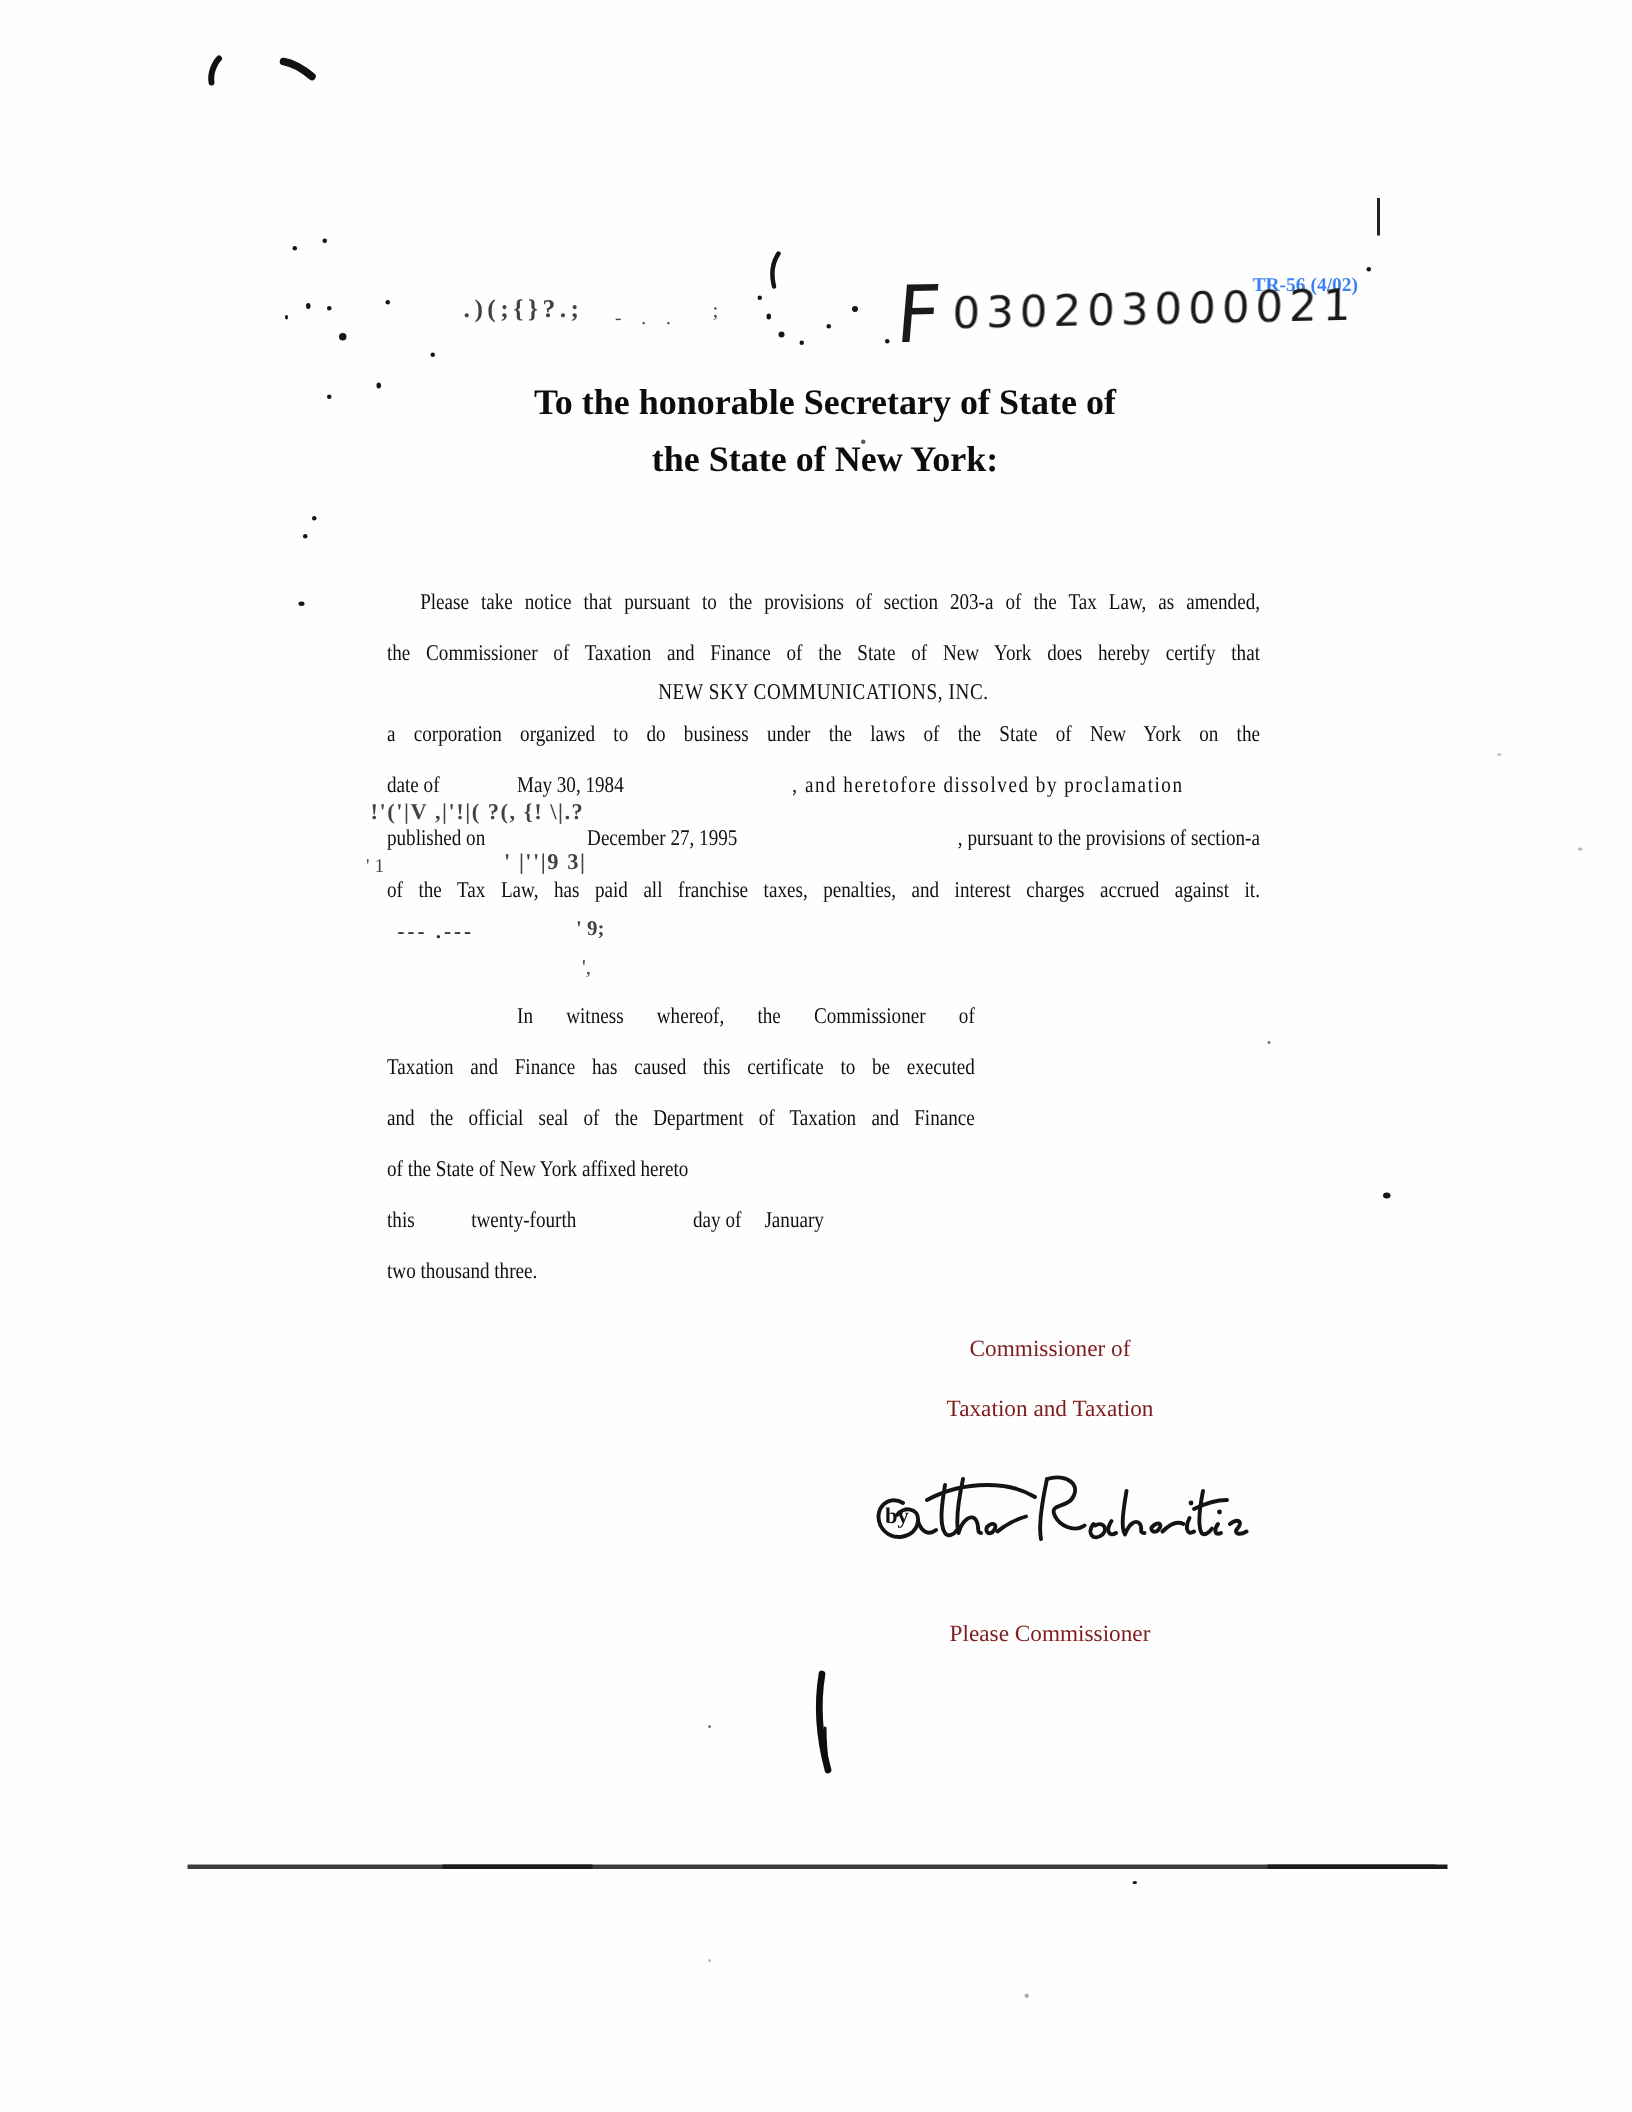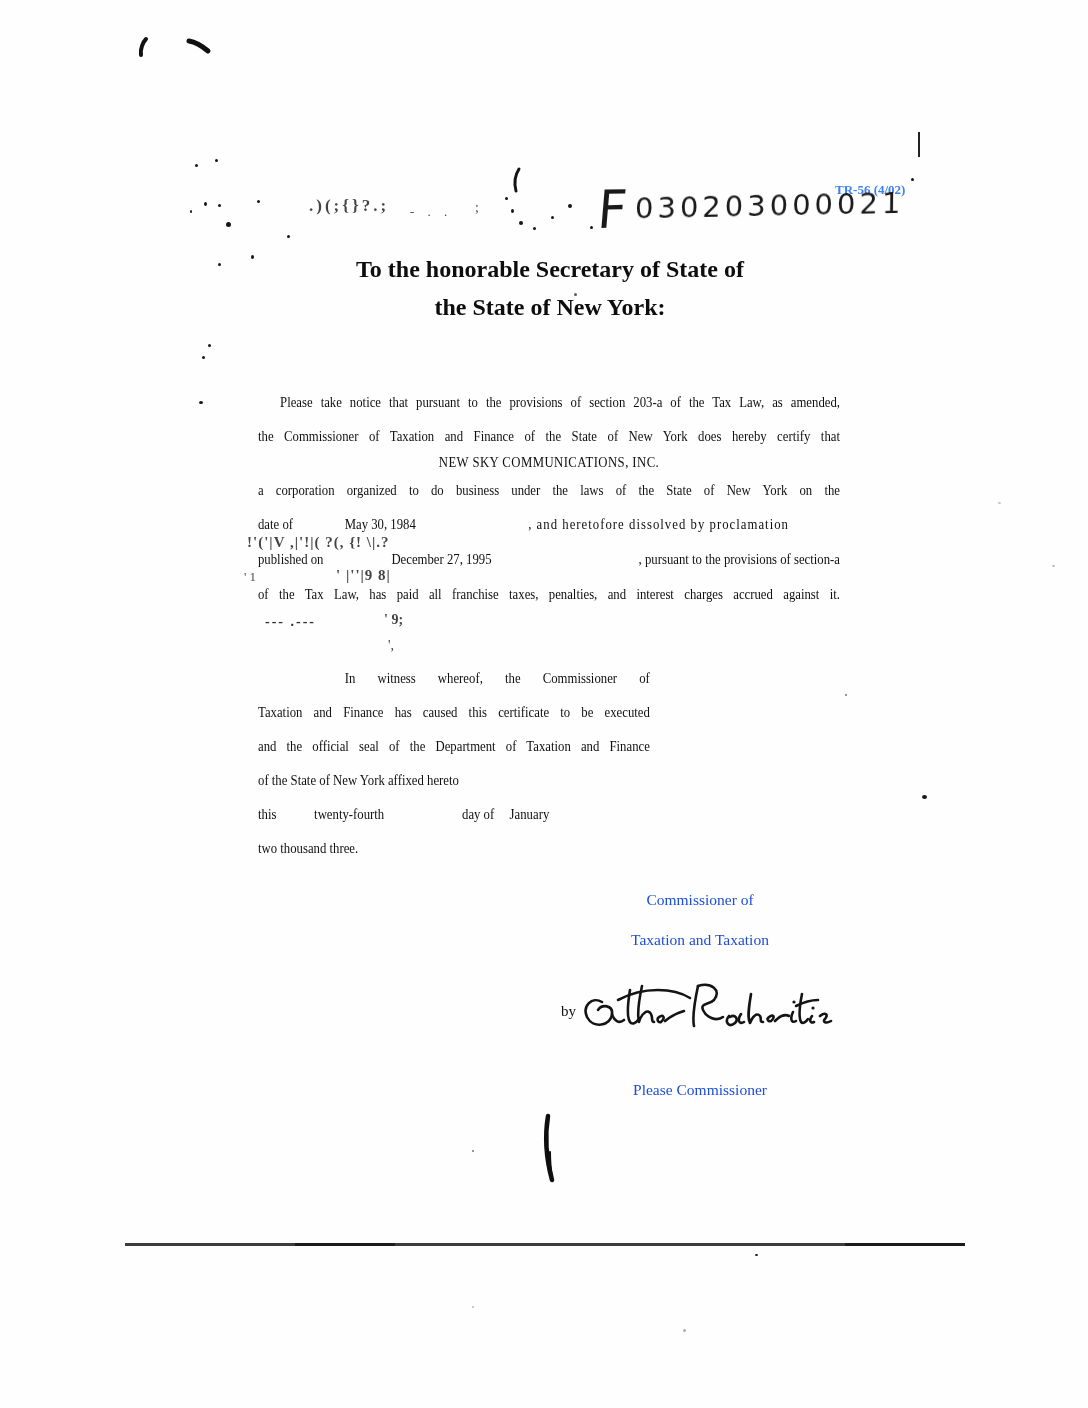--- a/index.html
+++ b/index.html
@@ -19,21 +19,21 @@
   .bodyline{left:258px;width:685px;transform:scaleX(.8496);transform-origin:left top;font-size:15px;line-height:20px;color:#0f0f0f;}
   .just{text-align:justify;text-align-last:justify;}
   .indent1{text-indent:26px;}
   .center{text-align:center;letter-spacing:.5px;}
   .spaced{letter-spacing:1.2px;}
   .rel-line{height:20px;}
   .rel-line span{position:absolute;top:0;white-space:nowrap;}
   
   .witline{left:258px;width:461px;transform:scaleX(.85);transform-origin:left top;font-size:15px;line-height:20px;color:#0f0f0f;}
   
-  .sigblk{text-align:center;font-size:15.5px;color:#1d4ed8;}
+  .sigblk{text-align:center;font-size:15.5px;color:#7f1d1d;}
   .byword{font-size:15px;color:#111;}
   
   .dot{position:absolute;background:#161616;border-radius:50%;}
   .noisetxt{position:absolute;color:rgba(25,25,25,.82);filter:blur(.35px);white-space:nowrap;}
   .rule{position:absolute;background:#3c3c3c;}
   .rule .seg{position:absolute;background:#1c1c1c;height:100%;}
   svg{display:block;}
 </style>
 </head>
 <body>
@@ -81,21 +81,21 @@
 
   <div class="abs bodyline rel-line" style="top:549px;">
     <span style="left:0;">published on</span>
     <span style="left:157px;">December 27, 1995</span>
     <span style="right:0;">, pursuant to the provisions of section-a</span>
   </div>
 
   <div class="abs bodyline just" style="top:584px;">of the Tax Law, has paid all franchise taxes, penalties, and interest charges accrued against it.</div>
 
   <div class="noisetxt" style="left:247px;top:534px;font-size:15px;font-weight:bold;letter-spacing:1px;">!'('|V ,|'!|( ?(, {! \|.?</div>
-  <div class="noisetxt" style="left:336px;top:567px;font-size:15px;font-weight:bold;letter-spacing:1px;">' |''|9 8|</div>
+  <div class="noisetxt" style="left:336px;top:567px;font-size:15px;font-weight:bold;letter-spacing:1px;">' |''|9 3|</div>
   <div class="noisetxt" style="left:244px;top:569px;font-size:13px;">' 1</div>
 
   <div class="noisetxt" style="left:265px;top:614px;font-size:14px;font-weight:bold;letter-spacing:2px;color:rgba(20,20,20,.9);">--- .---</div>
   <div class="noisetxt" style="left:384px;top:612px;font-size:14px;font-weight:bold;">' 9;</div>
   <div class="noisetxt" style="left:388px;top:638px;font-size:14px;">',</div>
 
   <div class="abs witline just" style="top:668px;text-indent:102px;">In witness whereof, the Commissioner of</div>
   <div class="abs witline just" style="top:702px;">Taxation and Finance has caused this certificate to be executed</div>
   <div class="abs witline just" style="top:736px;">and the official seal of the Department of Taxation and Finance</div>
   <div class="abs witline" style="top:770px;">of the State of New York affixed hereto</div>
@@ -103,21 +103,21 @@
     <span style="left:0;">this</span>
     <span style="left:66px;">twenty-fourth</span>
     <span style="left:240px;">day of</span>
     <span style="left:296px;">January</span>
   </div>
   <div class="abs witline" style="top:838px;">two thousand three.</div>
 
   <div class="abs sigblk" style="left:560px;top:891px;width:280px;">Commissioner of</div>
   <div class="abs sigblk" style="left:560px;top:931px;width:280px;">Taxation and Taxation</div>
 
-  <div class="abs byword" style="left:561px;top:1003px;">by</div>
+  <div class="abs byword" style="left:590px;top:1003px;font-weight:bold;">by</div>
 
   <svg class="abs" style="left:578px;top:972px;" width="262" height="72" role="img" aria-label="Esther Rockenstire">
     <g stroke="#141414" stroke-width="2.6" fill="none" stroke-linecap="round" stroke-linejoin="round">
 
       <path d="M24,30 C14,24 4,34 9,45 C15,57 33,54 34,42 C35,33 24,32 20,38"></path>
       <path d="M34,42 C36,49 41,52 46,48"></path>
       <path d="M52,18 C50,30 48,44 52,50 C54,53 58,51 60,48"></path>
       <path d="M64,14 C61,28 59,42 61,50 C63,42 70,36 73,42 C75,46 73,50 76,50"></path>
       <path d="M80,46 C85,41 88,46 83,50 C80,51 79,48 80,46"></path>
       <path d="M87,49 C93,44 99,41 106,39"></path>

